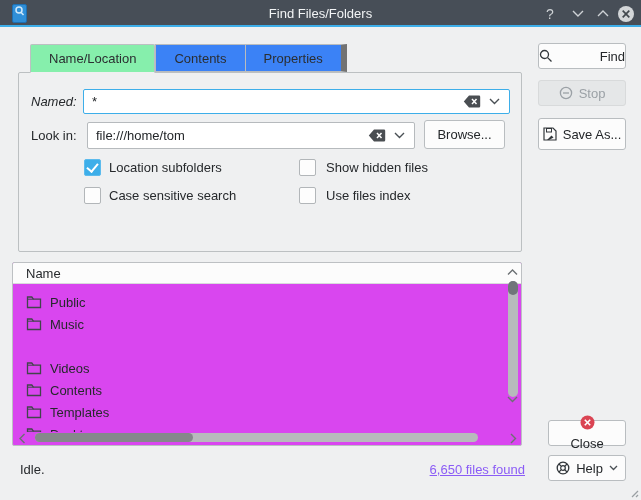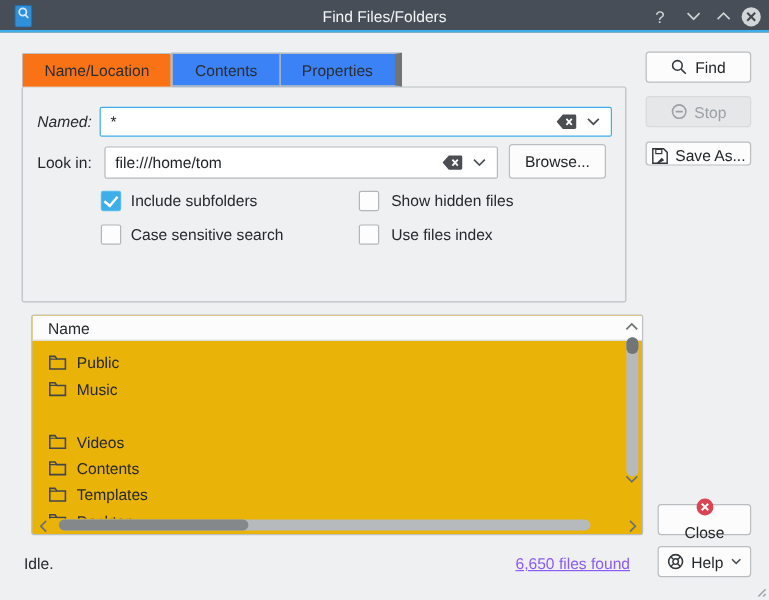--- a/index.html
+++ b/index.html
@@ -30,22 +30,22 @@
 
   
   .tabbar { position:absolute; left:18px; top:44px; height:29px; display:flex; z-index:3; }
   .tab {
     height:28px; padding:0 18px; display:flex; align-items:center;
     background:#3b82f6; border:1px solid #b9bcbe; border-right:none;
     font-size:13px; color:#2b2e31;
   }
   .tab:last-child { border-right:6px solid #737373; }
   .tab.active {
-    background:#f97316; border:1px solid #bcc0c2; border-bottom:1px solid #eff0f1;
-    height:29px; margin-bottom:-1px; border-top-left-radius:2px; border-top-right-radius:2px;
+    background:#86efac; border:1px solid #bcc0c2; border-bottom:1px solid #eff0f1;
+    height:29px; margin-bottom:-1px; border-top-left-radius:2px; border-top-right-radius:2px;margin-left:12px;
   }
 
   
   .pane {
     position:absolute; left:18px; top:72px; width:504px; height:180px;
     border:1px solid #bcc0c2; border-radius:2px; background:#eff0f1; z-index:2;
   }
   .field-label { position:absolute; color:#26292c; }
   .lbl-named  { left:12px; top:21px;font-style:italic; }
   .lbl-lookin { left:12px; top:55px; }
@@ -73,31 +73,31 @@
     border:1px solid #b2b6b9; border-radius:2px;
   }
   .checkbox.checked { background:#3daee9; border-color:#5cbbed; }
   .checkbox.checked::after {
     content:""; position:absolute; left:4px; top:1px; width:5px; height:9px;
     border:solid #ffffff; border-width:0 2px 2px 0; transform:rotate(40deg);
   }
   .cb-label { position:absolute; color:#26292c; }
 
   
-  .btn-find   { position:absolute; left:538px; top:43px;  width:88px; height:26px; }
+  .btn-find   { position:absolute; left:538px; top:43px;  width:88px; height:26px;justify-content:space-between; }
   .btn-stop   { position:absolute; left:538px; top:80px;  width:88px; height:26px;
                 background:#e5e7e8; border-color:#d8dadb; color:#9ba1a6; }
-  .btn-saveas { position:absolute; left:538px; top:118px; width:88px; height:20px;align-items:flex-end; }
+  .btn-saveas { position:absolute; left:538px; top:118px; width:88px; height:32px; }
   .btn-close  { position:absolute; left:548px; top:420px; width:78px; height:26px;flex-direction:column; }
   .btn-help   { position:absolute; left:548px; top:455px; width:78px; height:26px; }
 
   
   .results {
-    position:absolute; left:26px; top:262px; width:510px; height:184px;
-    background:#eab308; border:1px solid #bdc0c3; border-radius:2px; overflow:hidden;
+    position:absolute; left:12px; top:262px; width:510px; height:184px;
+    background:#d946ef; border:1px solid #bdc0c3; border-radius:2px; overflow:hidden;
   }
   .results-header {
     position:absolute; left:0; top:0; right:0; height:21px;
     border-bottom:1px solid #d9dbdc; background:#fcfcfc;
     display:flex; align-items:center; padding-left:13px; color:#26292c;
   }
   .rows { position:absolute; left:0; top:22px; right:16px; bottom:13px; overflow:hidden; }
   .row { position:absolute; left:0; height:22px; width:100%; display:flex; align-items:center; }
   .row .ficon { margin-left:13px; flex:none; }
   .row .fname { margin-left:8px; color:#26292c; }
@@ -202,21 +202,21 @@
       <svg width="11" height="7" viewBox="0 0 11 7">
           <polyline points="1,1 5.5,5.5 10,1" fill="none" stroke="#4a5055" stroke-width="1.4"></polyline>
         </svg>
     </span>
   </div>
   <div class="btn btn-browse">
     <span>Browse...</span>
   </div>
 
   <span class="checkbox checked" style="left:65px; top:86px;"></span>
-  <span class="cb-label" style="left:90px; top:87px;">Include subfolders</span>
+  <span class="cb-label" style="left:90px; top:87px;">Location subfolders</span>
 
   <span class="checkbox" style="left:280px; top:86px;"></span>
   <span class="cb-label" style="left:307px; top:87px;">Show hidden files</span>
 
   <span class="checkbox" style="left:65px; top:114px;"></span>
   <span class="cb-label" style="left:90px; top:115px;">Case sensitive search</span>
 
   <span class="checkbox" style="left:280px; top:114px;"></span>
   <span class="cb-label" style="left:307px; top:115px;">Use files index</span>
 </div>

